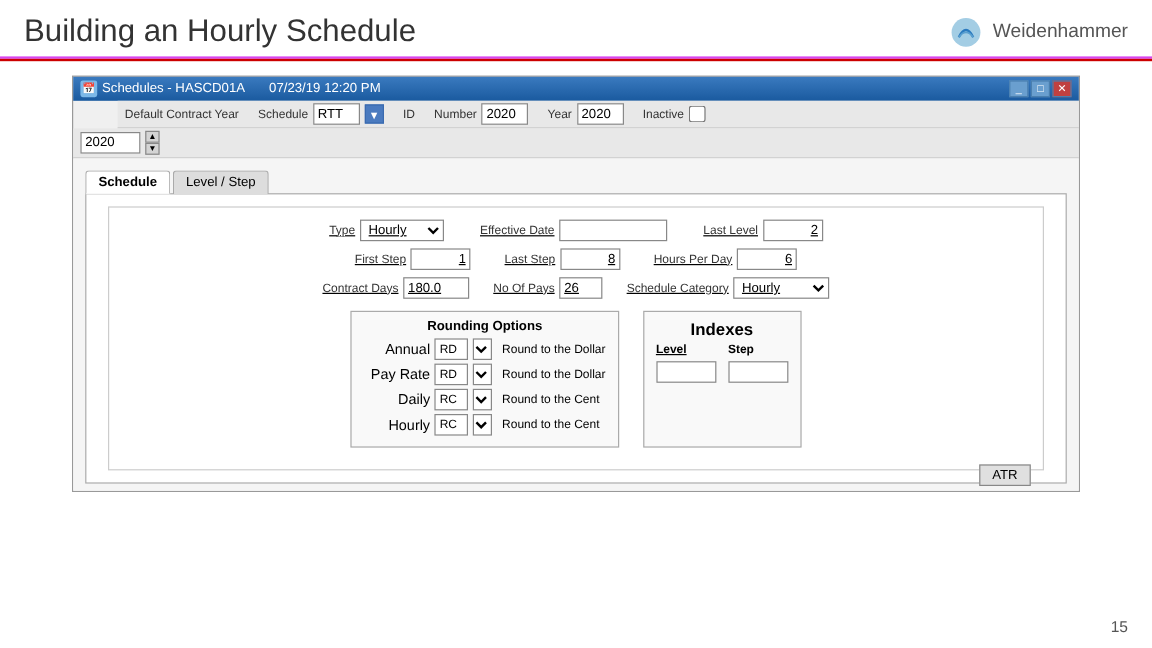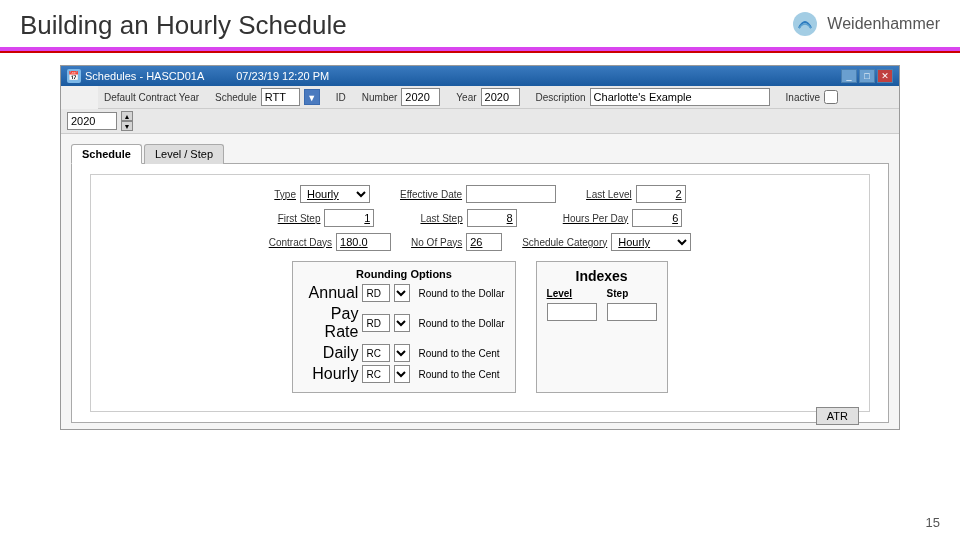--- a/index.html
+++ b/index.html
@@ -9,23 +9,23 @@
       width: 960px;
       height: 540px;
       overflow: hidden;
       position: relative;
     }
 
     
     .page-header {
       padding: 10px 20px 6px 20px;
       display: flex;
-      align-items: flex-start;
+      align-items: flex-end;
       justify-content: space-between;
-      border-bottom: 4px solid #d946ef;
+      border-bottom: 2px solid #d946ef;
     }
     .page-title {
       font-size: 26px;
       font-weight: 300;
       color: #333;
     }
     .logo-area {
       display: flex;
       align-items: center;
       gap: 8px;
@@ -208,21 +208,21 @@
       font-weight: bold;
       font-size: 11px;
       margin-bottom: 4px;
     }
     .rounding-row {
       display: flex;
       align-items: center;
       gap: 4px;
       margin-bottom: 3px;
     }
-    .rounding-label { width: 55px; text-align: right; font-size: 16px; }
+    .rounding-label { width: 55px; text-align: right; font-size: 12px; }
     .rounding-code { width: 28px; font-size: 10px; }
 
     
     .indexes-box {
       border: 1px solid #aaa;
       padding: 6px 10px;
       background: #f9f9f9;
       display: inline-block;
       min-width: 130px;
       vertical-align: top;
@@ -301,21 +301,21 @@
 <div class="separator-line"></div>
 
 <div class="content">
 
   <div class="window">
 
     <div class="window-titlebar">
       <div class="titlebar-left">
         <div class="titlebar-icon">📅</div>
         <span>Schedules - HASCD01A</span>
-        <span style="margin-left:28px;">07/23/19  12:20 PM</span>
+        <span style="margin-left:16px;">07/23/19  12:20 PM</span>
       </div>
       <div class="titlebar-controls">
         <div class="titlebar-btn">_</div>
         <div class="titlebar-btn">□</div>
         <div class="titlebar-btn" style="background:#c04040;">✕</div>
       </div>
     </div>
 
     <div class="window-toolbar">
       <div style="display:flex; align-items:center; gap:16px; flex-wrap:wrap;">
@@ -330,24 +330,20 @@
         <div class="form-group">
           <span class="form-label">ID</span>
         </div>
         <div class="form-group">
           <span class="form-label">Number</span>
           <input class="form-input form-input-sm" value="2020" style="">
         </div>
         <div class="form-group">
           <span class="form-label">Year</span>
           <input class="form-input form-input-sm" value="2020" style="">
-        </div>
-        <div class="form-group">
-          <span class="form-label">Description</span>
-          <input class="form-input form-input-xl" value="Charlotte's Example" style="">
         </div>
         <div class="form-group">
           <span class="form-label">Inactive</span>
           <input type="checkbox" class="form-checkbox" style="">
         </div>
       </div>
     </div>
 
     <div style="padding: 2px 6px; background:#e8e8e8; display:flex; align-items:center; gap:4px; border-bottom:1px solid #ccc;">
       <input class="form-input form-input-sm" value="2020" style="width: 50px;">
@@ -377,21 +373,21 @@
             <div class="form-group">
               <span class="form-label">Effective Date</span>
               <input class="form-input" style="width: 90px;" value="">
             </div>
             <div class="form-group">
               <span class="form-label">Last Level</span>
               <input class="form-input" style="width: 50px; text-align: right;" value="2">
             </div>
           </div>
 
-          <div class="form-grid-row" style="justify-content:center; gap:46px;">
+          <div class="form-grid-row" style="justify-content:center; gap:28px;">
             <div class="form-group">
               <span class="form-label">First Step</span>
               <input class="form-input" style="width: 50px; text-align: right;" value="1">
             </div>
             <div class="form-group">
               <span class="form-label">Last Step</span>
               <input class="form-input" style="width: 50px; text-align: right;" value="8">
             </div>
             <div class="form-group">
               <span class="form-label">Hours Per Day</span>

